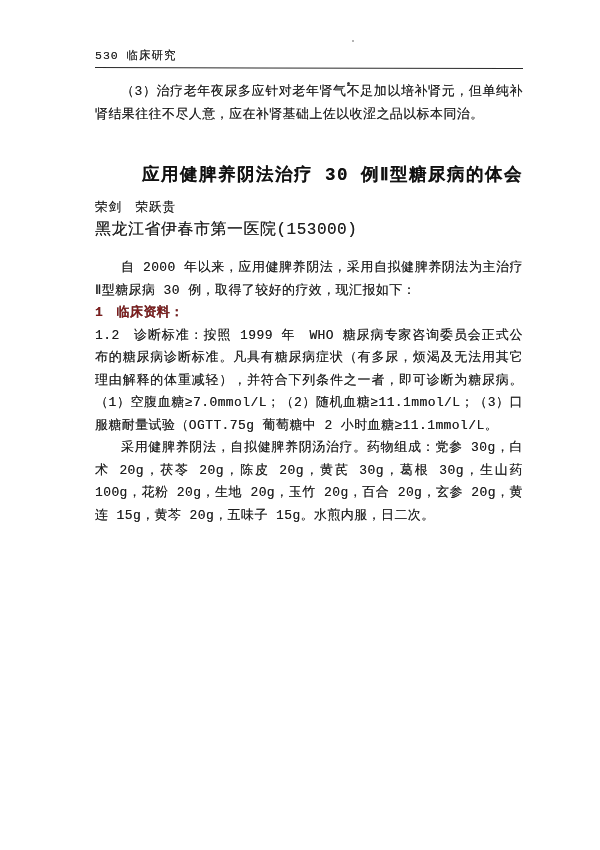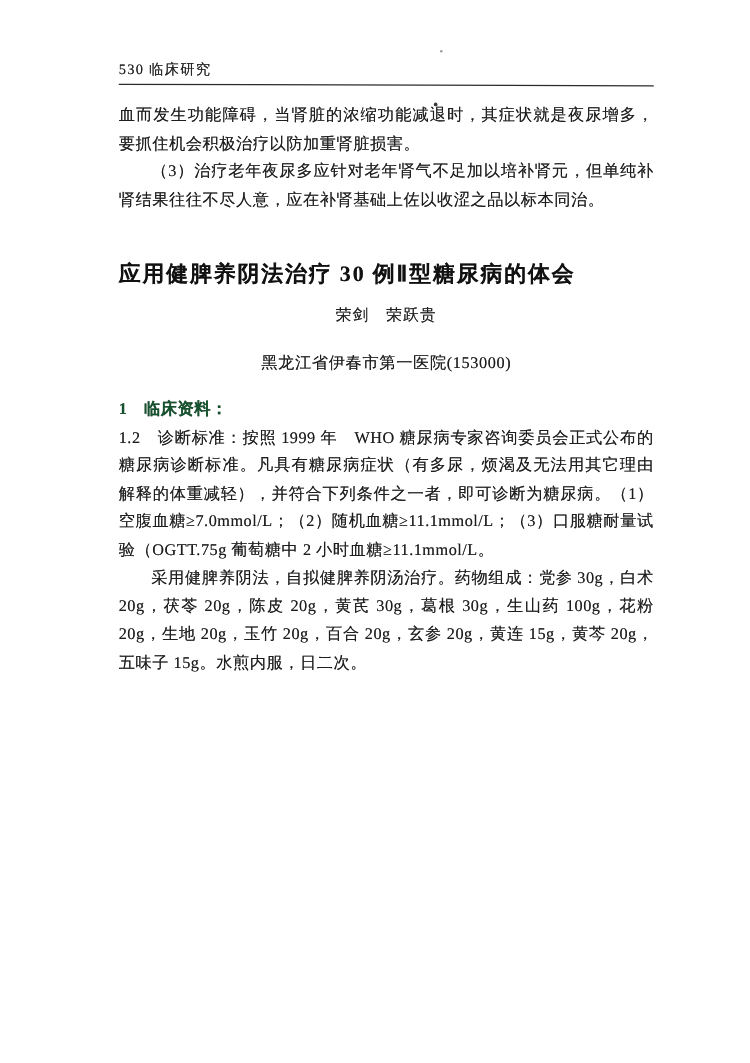--- a/index.html
+++ b/index.html
@@ -6,21 +6,21 @@
     margin: 0;
     padding: 0;
     background: #ffffff;
   }
   .scan-page {
     position: relative;
     width: 548px;
     height: 850px;
     background: #ffffff;
     overflow: hidden;
-    font-family: Liberation Serif, serif;
+    font-family: Liberation Mono, monospace;
     color: #1e1e1e;
     text-shadow: 0 0 0.45px rgba(20,20,20,0.65);
     border-radius: 29px;
   }
   .content {
     position: absolute;
     left: 95px;
     top: 48px;
     width: 428px;
   }
@@ -41,47 +41,47 @@
     font-size: 13px;
     line-height: 22.5px;
     margin: 0;
     text-align: justify;
     letter-spacing: 0.4px;
   }
   .indent { text-indent: 2em; }
   .article-title {
     font-size: 17.5px;
     font-weight: bold;
-    text-align: left;
+    text-align: right;
     letter-spacing: 1.5px;
     margin: 36px 0 0 0;
     color: #111;
   }
   .authors {
-    text-align: center;
+    text-align: left;
     font-size: 12.5px;
     margin-top: 13px;
     letter-spacing: 1px;
   }
   .affiliation {
-    text-align: center;
-    font-size: 13px;
-    margin-top: 20px;
+    text-align: left;
+    font-size: 16px;
+    margin-top: 3px;
     margin-bottom: 17px;
     letter-spacing: 0.5px;
   }
   sup.ref {
     font-size: 8px;
     line-height: 0;
     vertical-align: super;
     letter-spacing: 0;
   }
   .sec-heading {
     font-weight: bold;
-    color: #14532d;
+    color: #7f1d1d;
   }
   
   .speck {
     position: absolute;
     background: #3a3a3a;
     border-radius: 50%;
   }
   .speck1 { left: 347px; top: 82px; width: 3px; height: 3px; }
   .speck2 { left: 352px; top: 40px; width: 2px; height: 2px; opacity: .5; }
 </style>
@@ -91,31 +91,31 @@
 <div class="scan-page">
   <span class="speck speck1"></span>
   <span class="speck speck2"></span>
 
   <div class="content">
 
     <div class="running-header">530 临床研究</div>
     <hr class="header-rule">
 
     <div class="body-text">
-      <p>血而发生功能障碍，当肾脏的浓缩功能减退时，其症状就是夜尿增多，要抓住机会积极治疗以防加重肾脏损害。</p>
       <p class="indent">（3）治疗老年夜尿多应针对老年肾气不足加以培补肾元，但单纯补肾结果往往不尽人意，应在补肾基础上佐以收涩之品以标本同治。</p>
     </div>
 
     <h1 class="article-title">应用健脾养阴法治疗 30 例Ⅱ型糖尿病的体会</h1>
     <div class="authors">荣剑　荣跃贵</div>
     <div class="affiliation">黑龙江省伊春市第一医院(153000)</div>
 
     <div class="body-text">
 
 
+      <p class="indent">自 2000 年以来，应用健脾养阴法，采用自拟健脾养阴法为主治疗Ⅱ型糖尿病 30 例，取得了较好的疗效，现汇报如下：</p>
 
       <p class="sec-heading">1　临床资料：</p>
 
 
       <p>1.2　诊断标准：按照 1999 年　WHO 糖尿病专家咨询委员会正式公布的糖尿病诊断标准。凡具有糖尿病症状（有多尿，烦渴及无法用其它理由解释的体重减轻），并符合下列条件之一者，即可诊断为糖尿病。（1）空腹血糖≥7.0mmol/L；（2）随机血糖≥11.1mmol/L；（3）口服糖耐量试验（OGTT.75g 葡萄糖中 2 小时血糖≥11.1mmol/L。</p>
 
 
 
       <p class="indent">采用健脾养阴法，自拟健脾养阴汤治疗。药物组成：党参 30g，白术 20g，茯苓 20g，陈皮 20g，黄芪 30g，葛根 30g，生山药 100g，花粉 20g，生地 20g，玉竹 20g，百合 20g，玄参 20g，黄连 15g，黄芩 20g，五味子 15g。水煎内服，日二次。</p>
 

